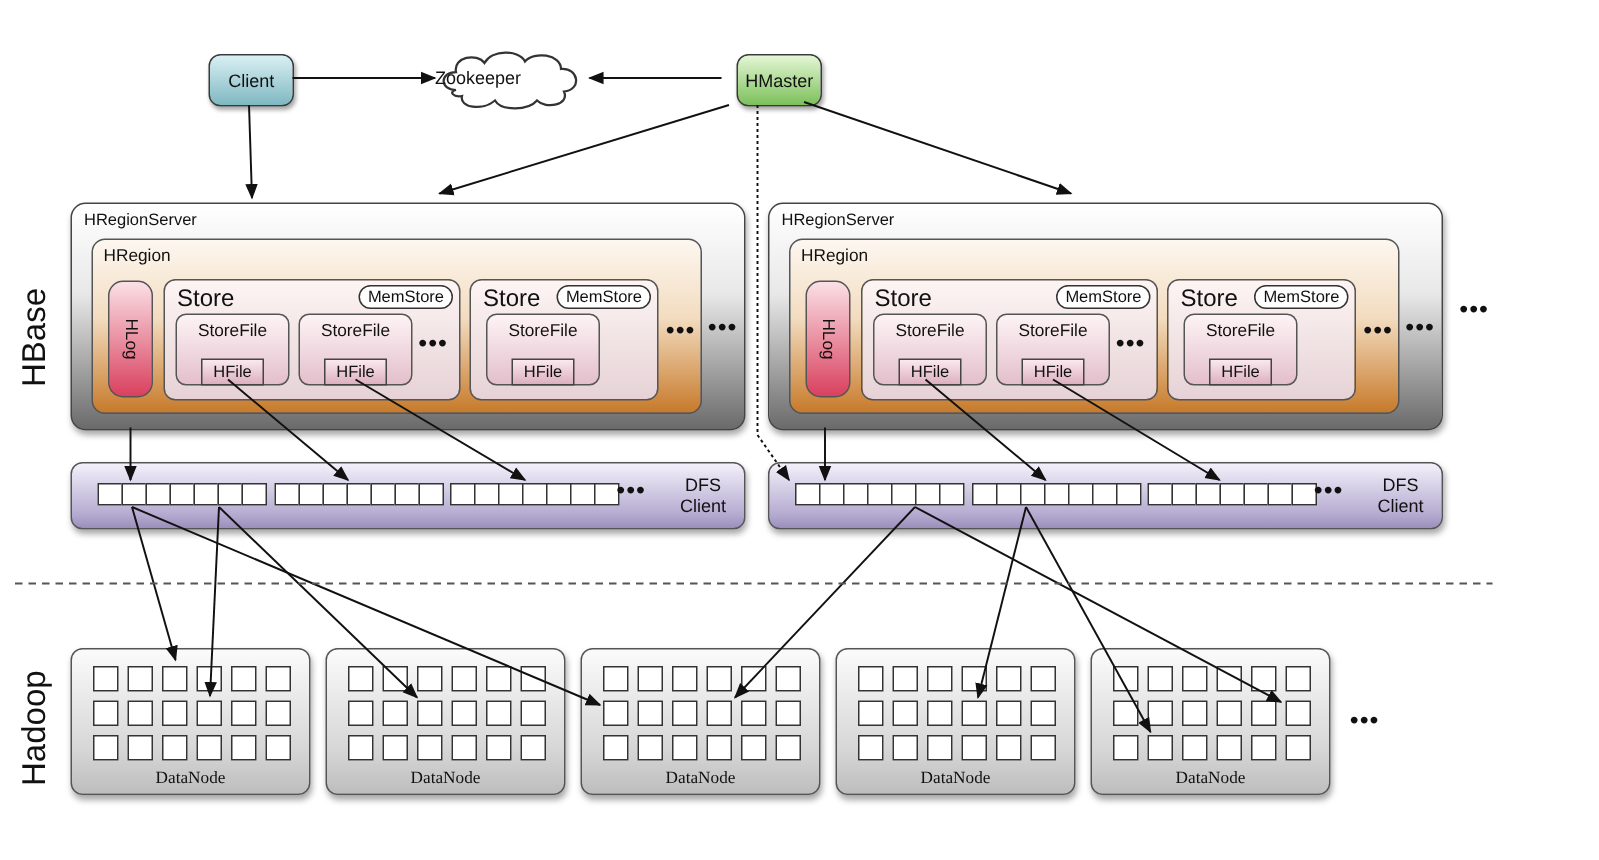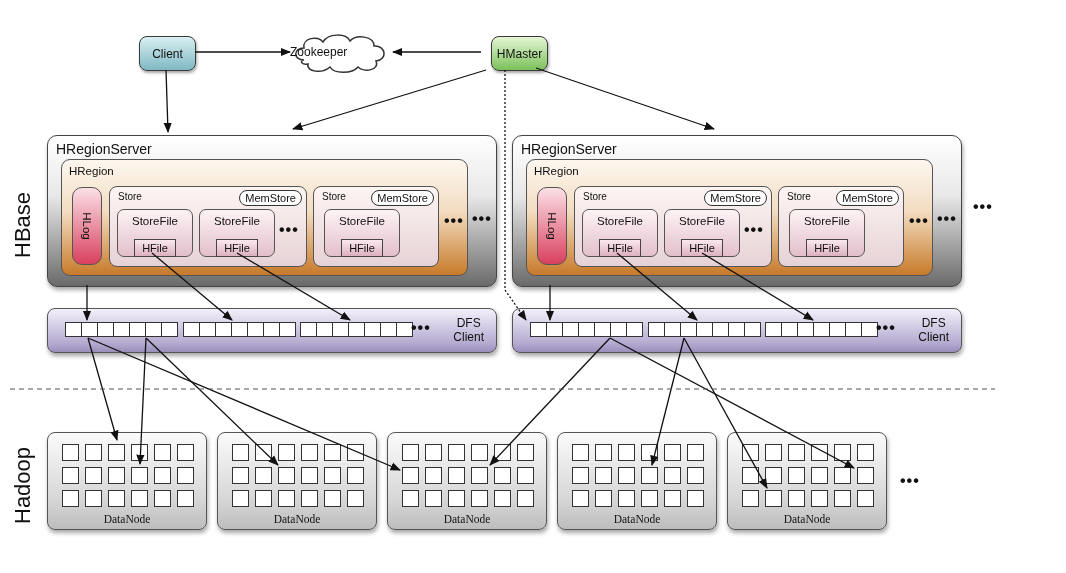--- a/index.html
+++ b/index.html
@@ -3,27 +3,27 @@
 <meta charset="utf-8">
 <style>
   html, body { margin:0; padding:0; background:#ffffff; }
   body { width:1066px; height:573px; position:relative; overflow:hidden; font-family:"Liberation Sans", sans-serif; color:#111; }
   .abs { position:absolute; }
   .side-label { position:absolute; font-size:22px; transform:rotate(-90deg); transform-origin:left top; white-space:nowrap; }
   .node-btn { position:absolute; border-radius:8px; font-size:12px; display:flex; align-items:center; justify-content:center; border:1.5px solid #3a3a3a; box-shadow:1px 2px 3px rgba(0,0,0,0.35); }
   .client { background:linear-gradient(#d9f0f3, #7fb8c2); }
   .hmaster { background:linear-gradient(#e4f6d6, #7cc05a); }
   .server { position:absolute; border:1.5px solid #444; border-radius:10px; background:linear-gradient(#ffffff 0%, #e8e8e8 40%, #6a6a6a 100%); box-shadow:1px 3px 4px rgba(0,0,0,0.35); }
-  .server-title { position:absolute; left:8px; top:5px; font-size:14px; }
+  .server-title { position:absolute; left:8px; top:5px; font-size:11px; }
   .region { position:absolute; border:1.5px solid #555; border-radius:9px; background:linear-gradient(#fdf7f0 0%, #f3dcc0 45%, #c77a2a 100%); }
   .region-title { position:absolute; left:7px; top:5px; font-size:11.5px; }
   .hlog { position:absolute; width:28px; border:1.5px solid #555; border-radius:10px; background:linear-gradient(#fbe0e6, #d9405e); display:flex; align-items:center; justify-content:center; }
   .hlog span { transform:rotate(90deg); font-size:11.5px; white-space:nowrap; }
   .store { position:absolute; border:1.5px solid #555; border-radius:8px; background:linear-gradient(#fdf5f3, #e6d2d6); }
-  .store-title { position:absolute; left:8px; top:4px; font-size:10px; }
+  .store-title { position:absolute; left:8px; top:4px; font-size:16px; }
   .memstore { position:absolute; top:3px; border:1.5px solid #333; border-radius:9px; background:#fff; font-size:11px; padding:0 5px; height:14px; line-height:14px; }
   .storefile { position:absolute; border:1.5px solid #555; border-radius:7px; background:linear-gradient(#fdf3f5, #e3bfcb); }
   .storefile-title { position:absolute; left:0; right:0; top:5px; text-align:center; font-size:11.5px; }
   .hfile { position:absolute; bottom:-1px; height:16px; border:1.5px solid #444; background:linear-gradient(#fbe8ee, #dcb0c0); font-size:11px; display:flex; align-items:center; justify-content:center;margin-top:39px; }
   .dots { position:absolute; font-size:16px; font-weight:bold; letter-spacing:1px; }
   .dfs { position:absolute; border:1.5px solid #555; border-radius:8px; background:linear-gradient(#f3f0fa, #b4aad0 80%, #9a8fba); box-shadow:1px 3px 4px rgba(0,0,0,0.35); }
   .block-row { position:absolute; display:flex; }
   .block-row .blk { width:15px; height:13px; border:1.2px solid #333; background:#fff; margin-right:-1px; }
   .dfs-label { position:absolute; font-size:12px; text-align:center; line-height:14px; }
   .datanode { position:absolute; width:158px; height:96px; border:1.5px solid #555; border-radius:8px; background:linear-gradient(#fbfbfb, #d6d6d6 70%, #bdbdbd); box-shadow:1px 3px 4px rgba(0,0,0,0.35);font-family:Liberation Serif, serif; }

